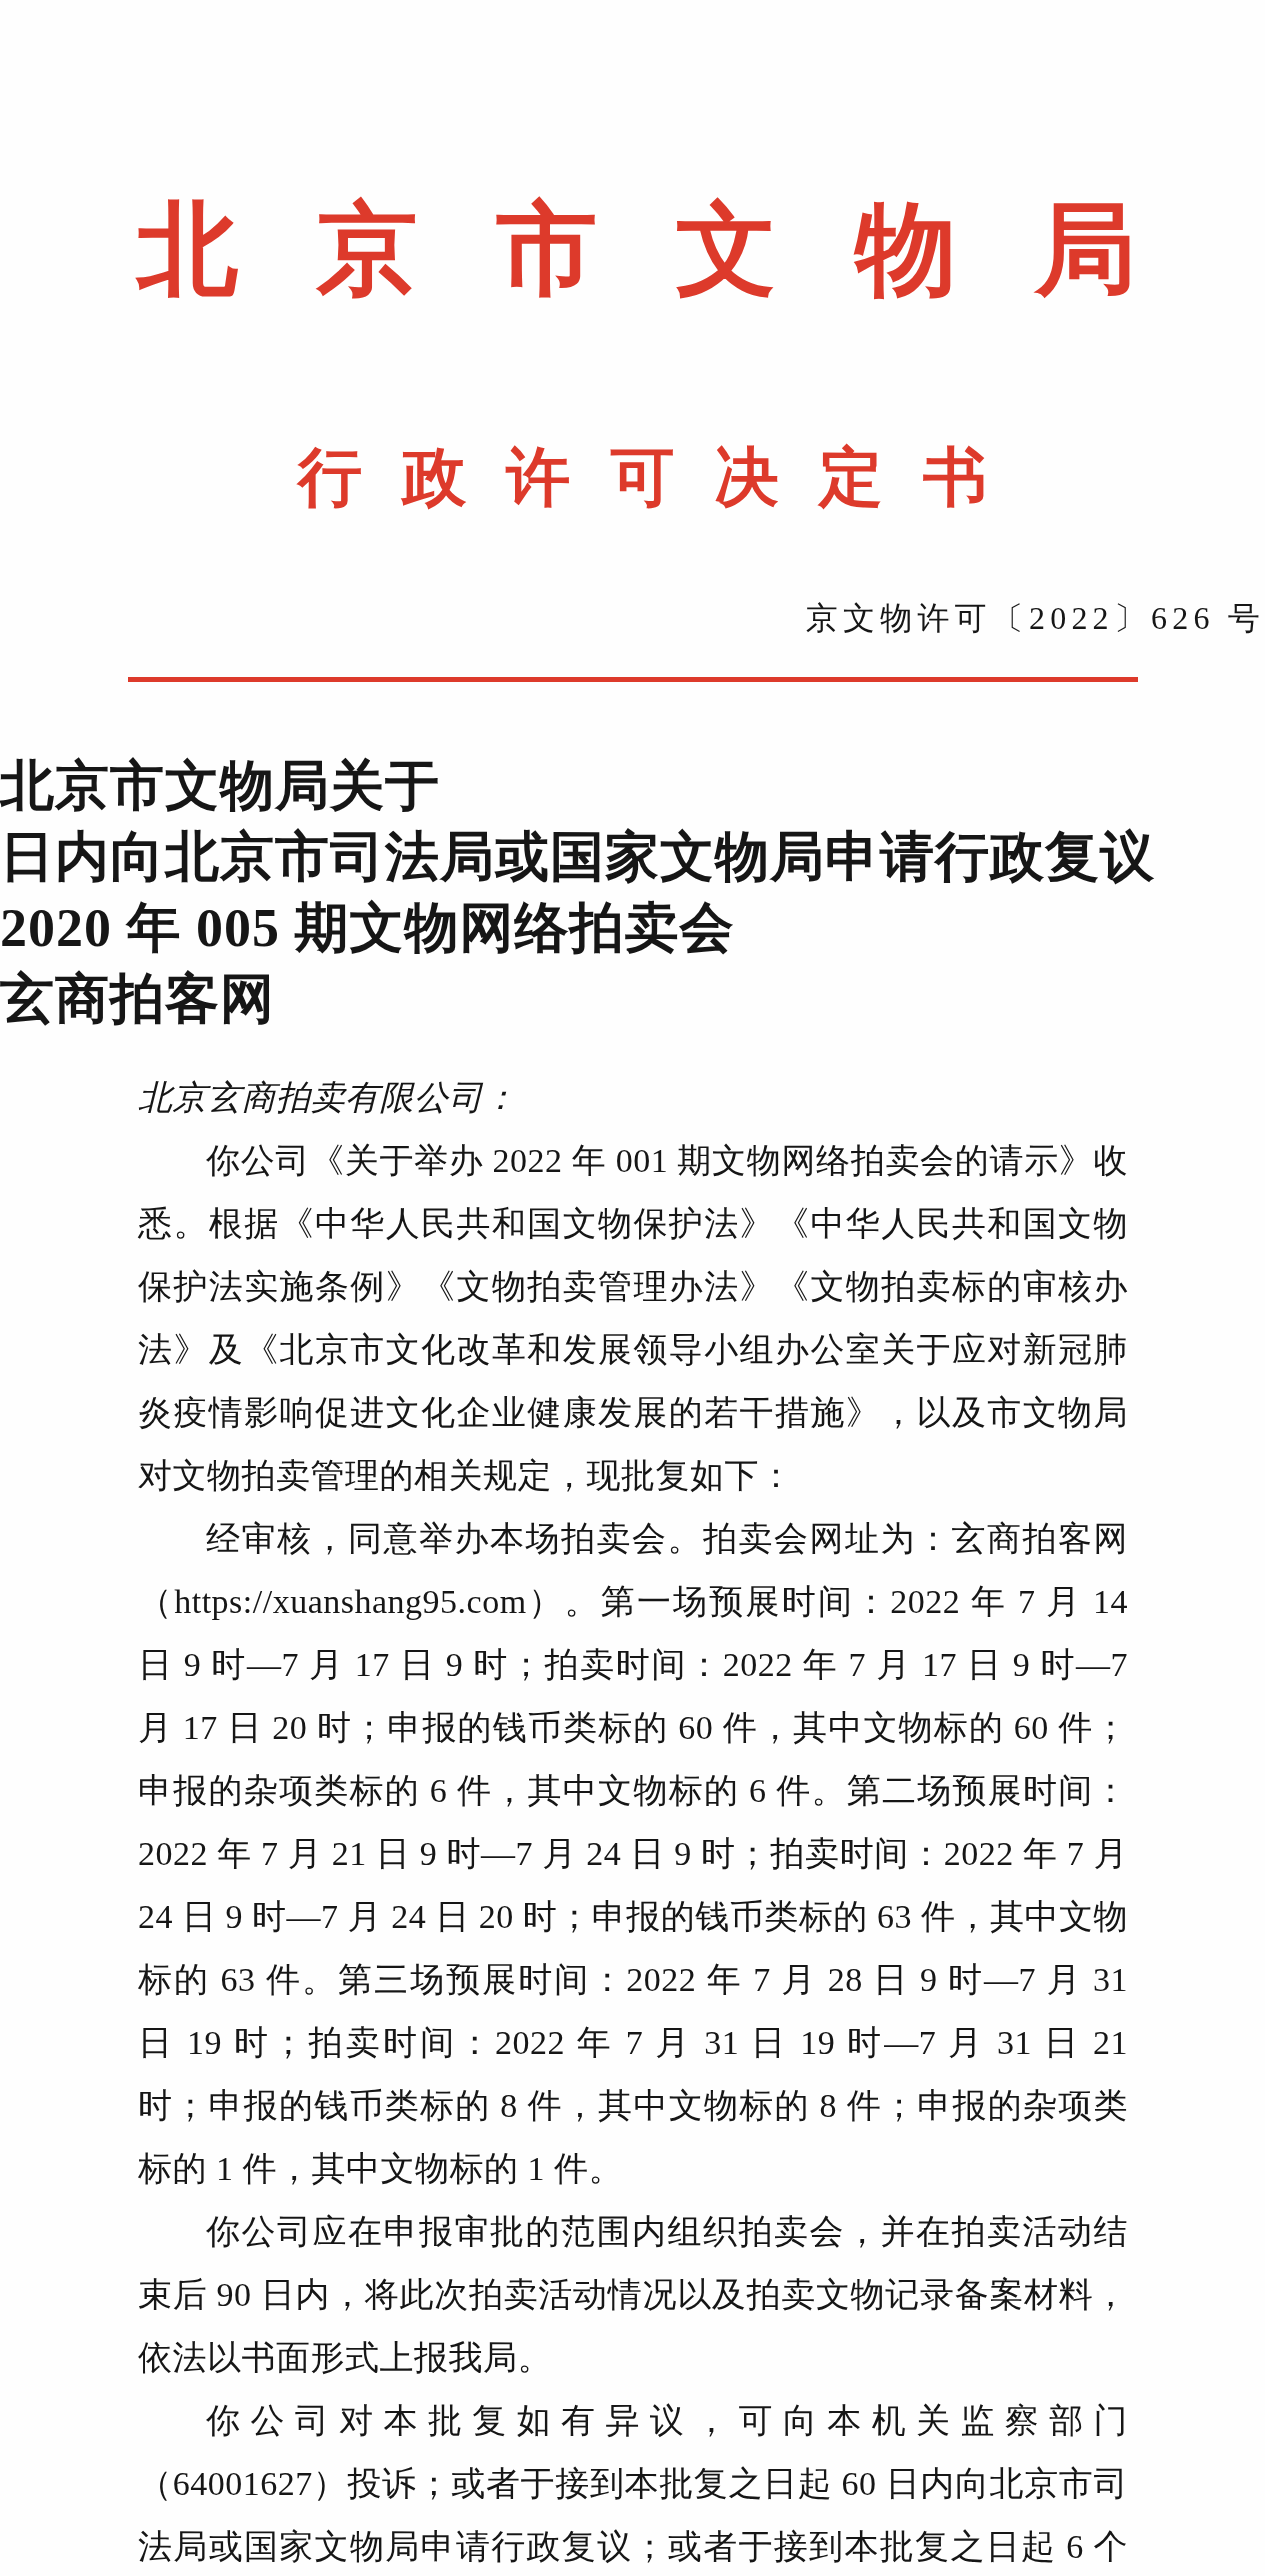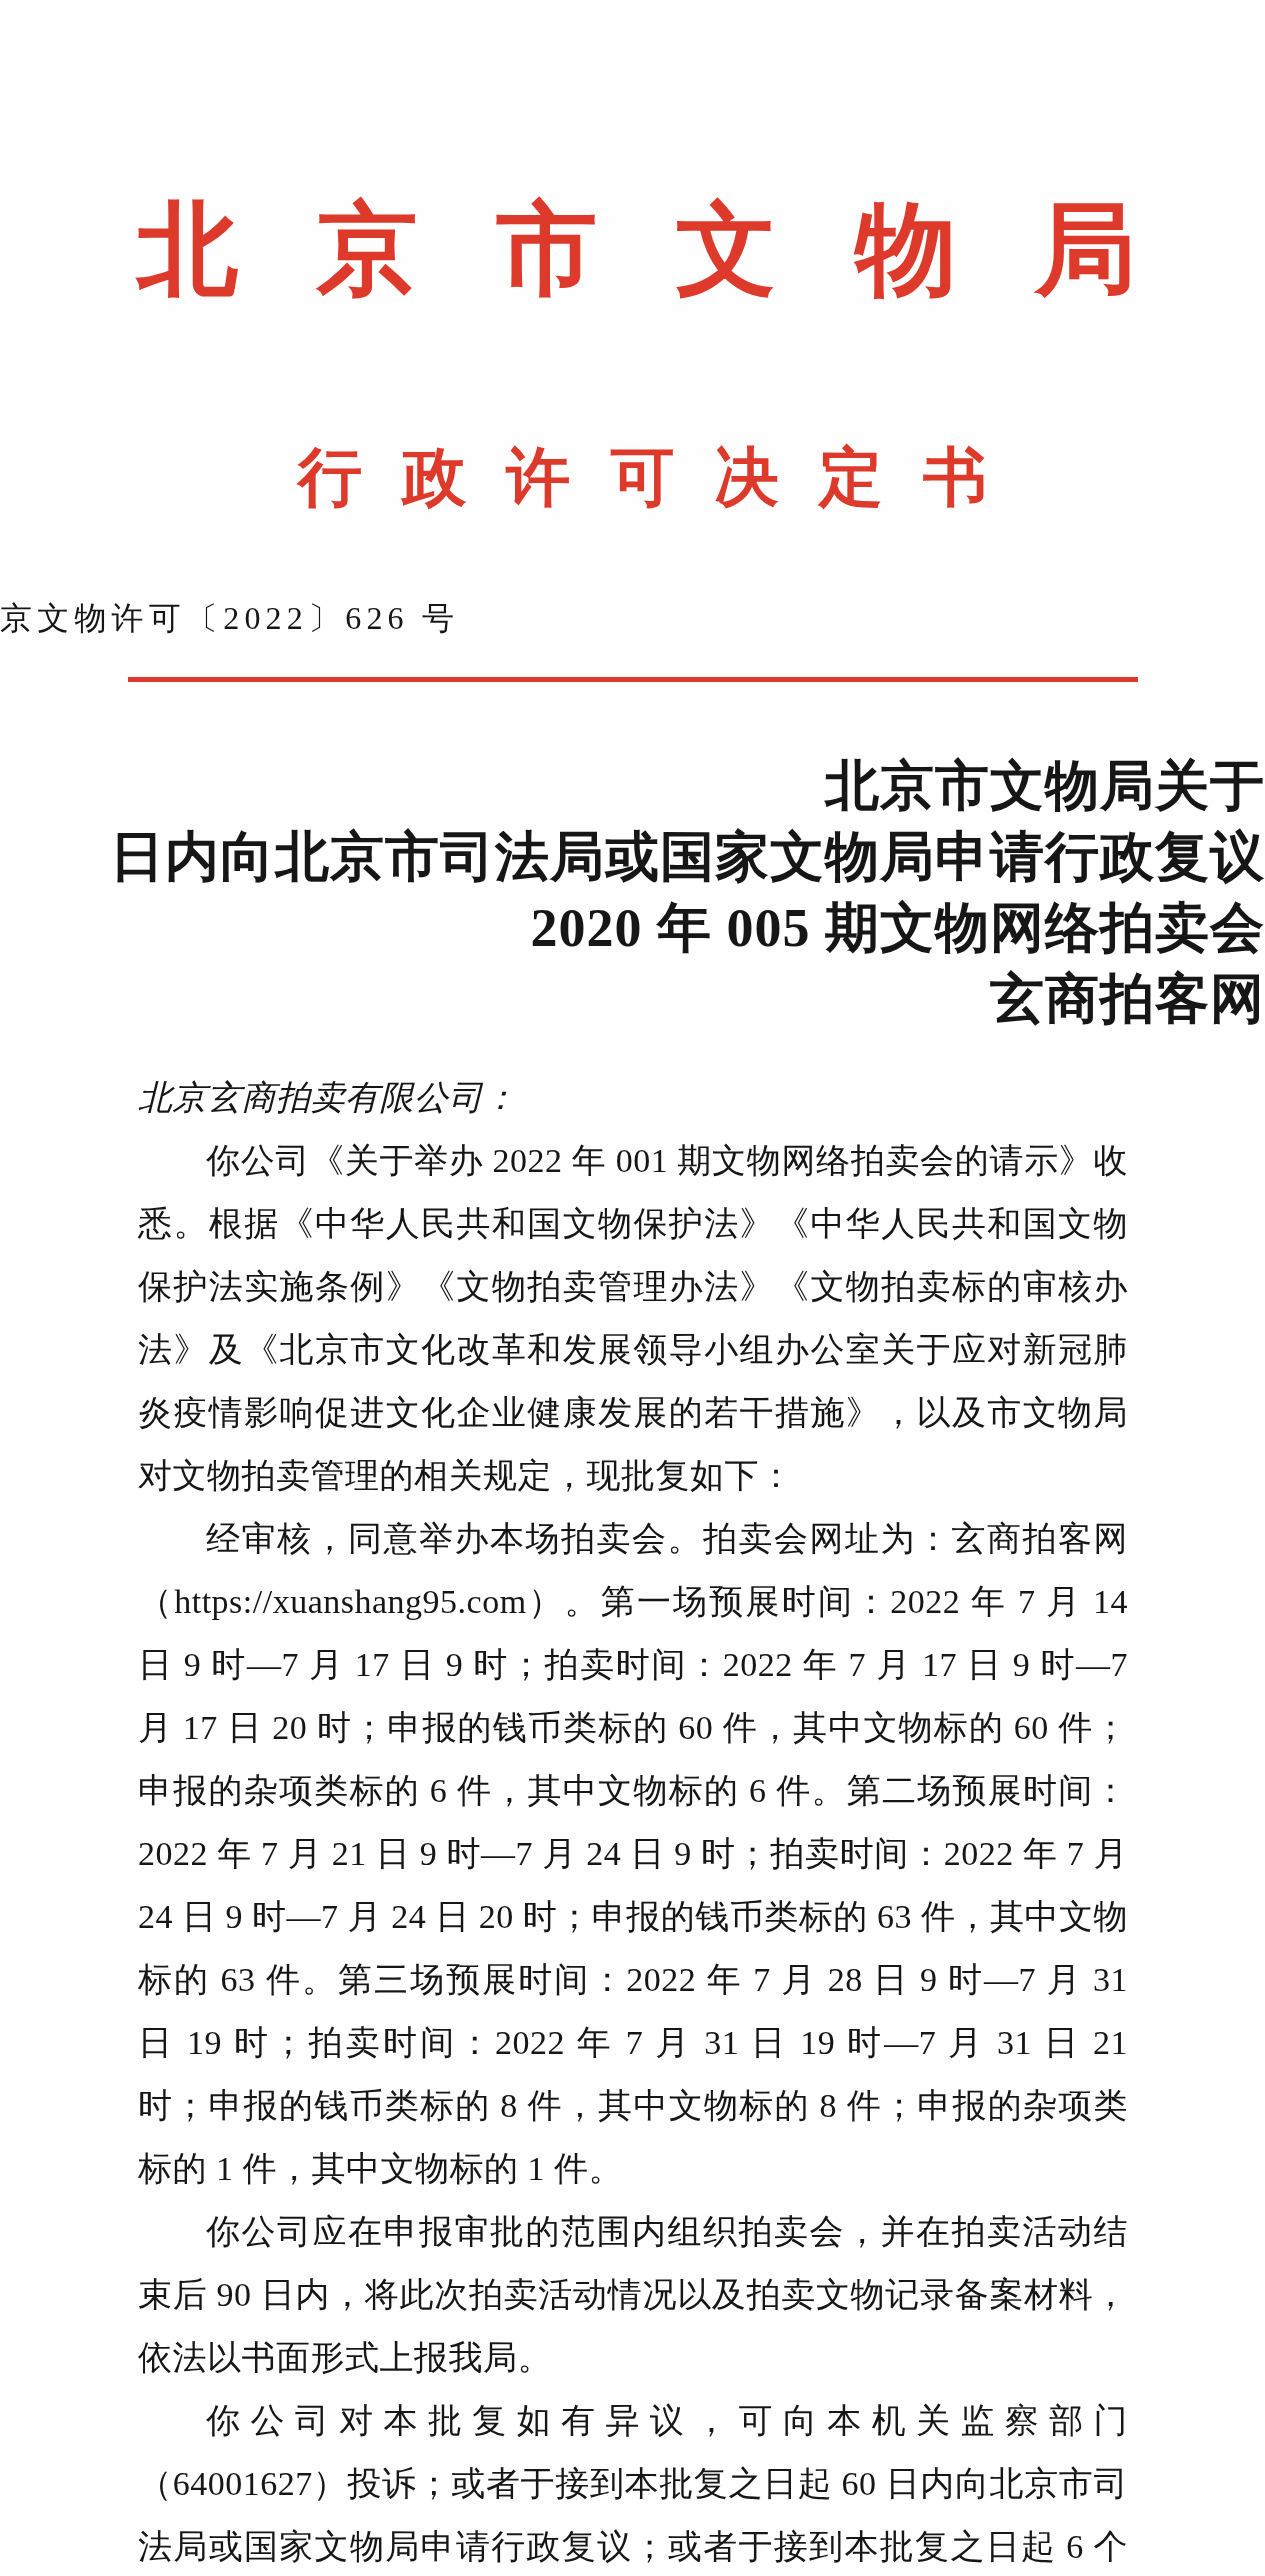--- a/index.html
+++ b/index.html
@@ -23,30 +23,30 @@
     display:flex;justify-content:space-between;
     color:var(--red);font-size:101px;font-weight:600;line-height:1.2;
   }
   .doc-type{
     position:absolute;left:298px;top:440px;width:689px;
     display:flex;justify-content:space-between;
     color:var(--red);font-size:64px;font-weight:600;line-height:1.2;
   }
   .doc-number{
     position:absolute;left:0;top:597px;width:100%;
-    text-align:left;font-size:32px;letter-spacing:5.2px;
+    text-align:right;font-size:32px;letter-spacing:5.2px;
   }
   .red-rule{
     position:absolute;left:128px;top:677px;width:1010px;height:4.6px;
     background:var(--red);
   }
   
   .doc-title{
     position:absolute;left:0;top:751px;width:100%;
-    text-align:right;font-weight:700;font-size:54px;line-height:71px;
+    text-align:left;font-weight:700;font-size:54px;line-height:71px;
     letter-spacing:1px;
   }
   
   .body-text{
     position:absolute;left:138px;top:1066px;width:990px;
     font-size:34px;line-height:63px;letter-spacing:0.5px;
     text-align:justify;
   }
   .body-text p{margin:0;text-indent:2em;}
   .body-text .salutation{text-indent:0;font-style:italic;}

